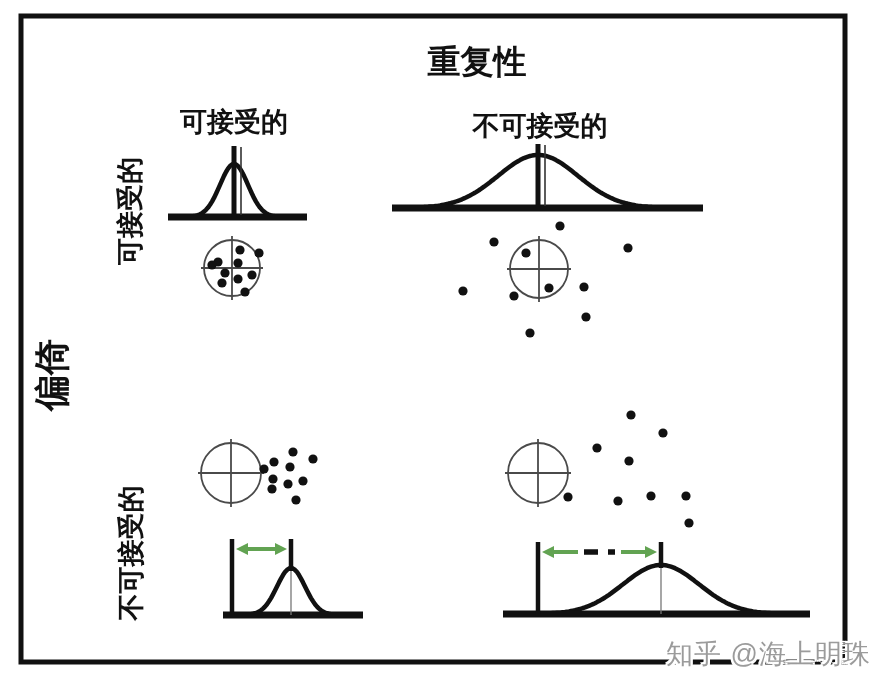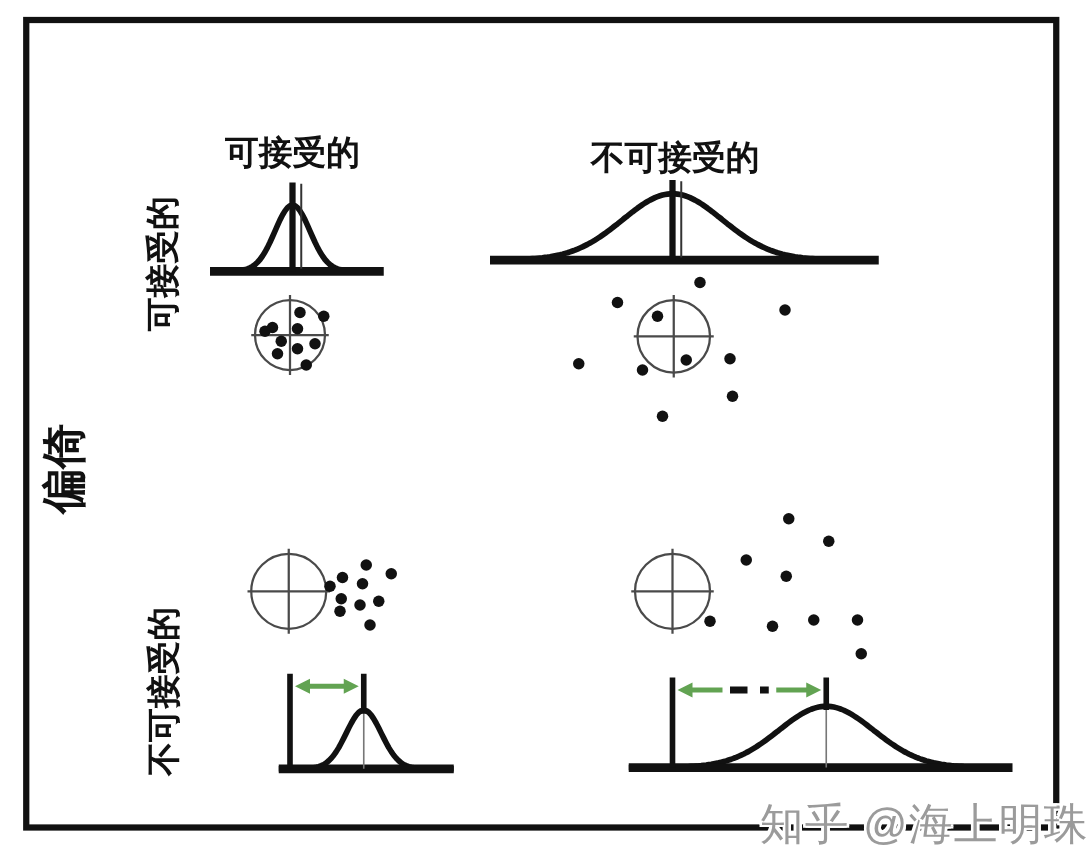--- a/index.html
+++ b/index.html
@@ -7,21 +7,21 @@
     position:relative;width:873px;height:686px;background:#fff;overflow:hidden;
     font-family:"Liberation Sans",sans-serif;
   }
   #canvas{position:absolute;left:0;top:0;}
   .lbl{position:absolute;color:#111;white-space:nowrap;}
   .title{font-size:33px;font-weight:bold;transform:translateX(-50%);}
   .colhead{font-size:27px;font-weight:bold;transform:translateX(-50%);}
   .rowlab{font-size:27px;font-weight:bold;transform:translate(-50%,-50%) rotate(-90deg);}
   .sidelab{font-size:36px;font-weight:bold;transform:translate(-50%,-50%) rotate(-90deg);}
   .watermark{
-    position:absolute;right:2px;top:636px;font-size:35px;font-weight:400;
+    position:absolute;right:2px;top:636px;font-size:27px;font-weight:400;
     letter-spacing:1px;z-index:5;
     text-shadow:-2px -2px 0 #fff,2px -2px 0 #fff,-2px 2px 0 #fff,2px 2px 0 #fff,
                 0 -2px 0 #fff,0 2px 0 #fff,-2px 0 0 #fff,2px 0 0 #fff;
   }
 </style>
 </head>
 <body>
 
 <div id="stage">
 
@@ -109,20 +109,21 @@
         <circle cx="597" cy="448" r="4.6" fill="#111111"></circle>
         <circle cx="629" cy="461" r="4.6" fill="#111111"></circle>
         <circle cx="568" cy="497" r="4.6" fill="#111111"></circle>
         <circle cx="651" cy="496" r="4.6" fill="#111111"></circle>
         <circle cx="686" cy="496" r="4.6" fill="#111111"></circle>
         <circle cx="618" cy="501" r="4.6" fill="#111111"></circle>
         <circle cx="689" cy="523" r="4.6" fill="#111111"></circle>
       </g>
   </svg>
 
+  <div class="lbl title" style="left: 477px; top: 40px;">重复性</div>
   <div class="lbl colhead" style="left: 234px; top: 104px;">可接受的</div>
   <div class="lbl colhead" style="left: 540px; top: 108px;">不可接受的</div>
   <div class="lbl rowlab" style="left: 130px; top: 211px;">可接受的</div>
   <div class="lbl rowlab" style="left: 131px; top: 553px;">不可接受的</div>
   <div class="lbl sidelab" style="left: 52px; top: 375px;">偏倚</div>
   <div class="watermark" style="color: rgb(155, 155, 155);">知乎 @海上明珠</div>
 
 </div>
 
 </body></html>

